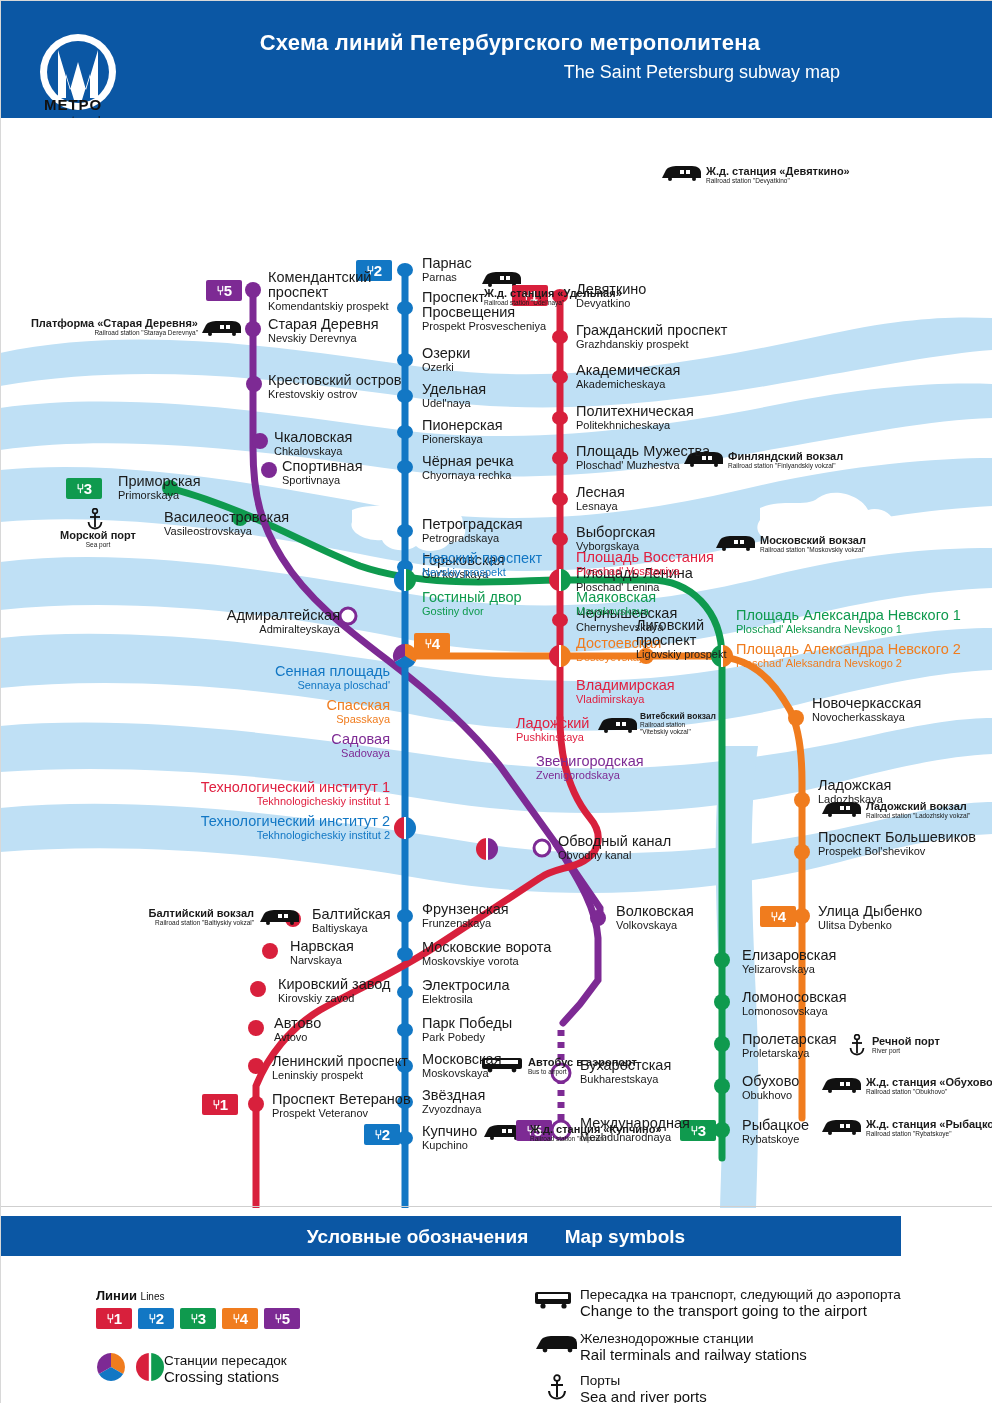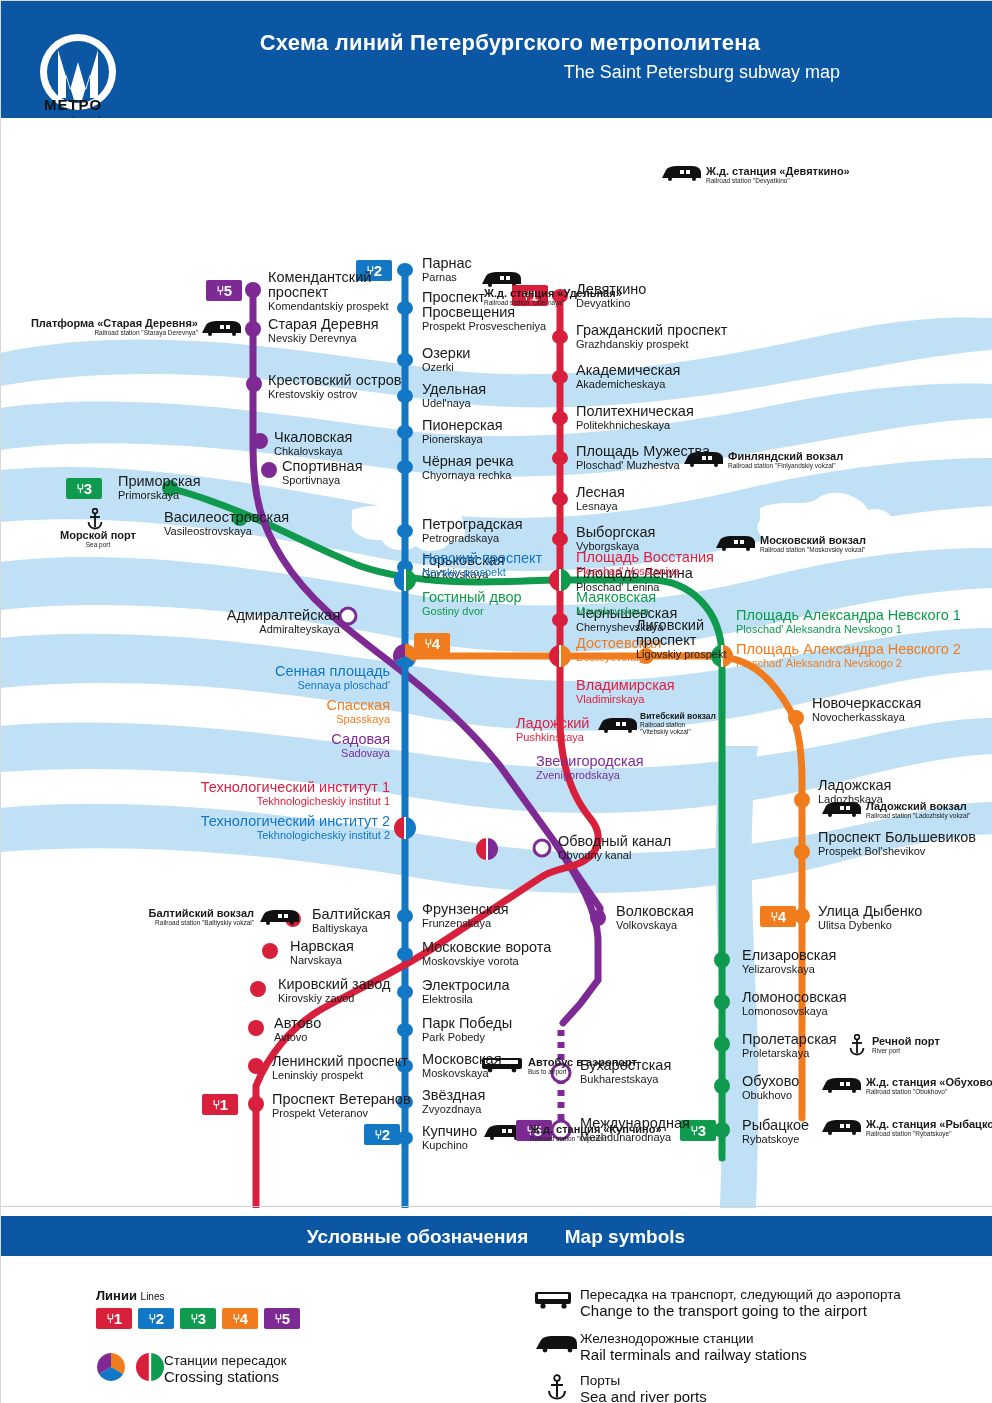--- a/index.html
+++ b/index.html
@@ -39,21 +39,21 @@
 
   
   .badge{position:absolute;width:36px;height:21px;border-radius:2px;color:#fff;
          font-size:15px;font-weight:bold;display:flex;align-items:center;justify-content:center;
          letter-spacing:-.5px;}
   .b1{background:#d8203c;} .b2{background:#1277c4;} .b3{background:#0f9a4e;}
   .b4{background:#f07c1e;} .b5{background:#7d2a94;}
   .badge .mglyph{font-size:13px;margin-right:0px;}
 
   
-  .legend-bar{position:absolute;left:0;top:1216px;width:992px;height:40px;background:#0b57a4;}
+  .legend-bar{position:absolute;left:0;top:1216px;width:901px;height:40px;background:#0b57a4;}
   .legend-bar .t1{position:absolute;left:0;top:10px;width:992px;text-align:center;color:#fff;
                   font-size:19px;font-weight:bold;}
   .legend-body{position:absolute;left:0;top:1256px;width:992px;height:147px;background:#fff;}
   .lg-h{position:absolute;font-size:13px;font-weight:bold;color:#111;}
   .lg-h span.en2{font-size:10px;font-weight:normal;}
   .lg-item{position:absolute;}
   .lg-ru{font-size:13.5px;color:#111;display:block;line-height:1.05;}
   .lg-en{font-size:15px;color:#111;display:block;}
   .rule-top{position:absolute;left:0;top:1206px;width:992px;height:1px;background:#cfcfcf;}
   .frame{position:absolute;left:0;top:0;width:991px;height:1402px;border:1px solid #d8d8d8;

